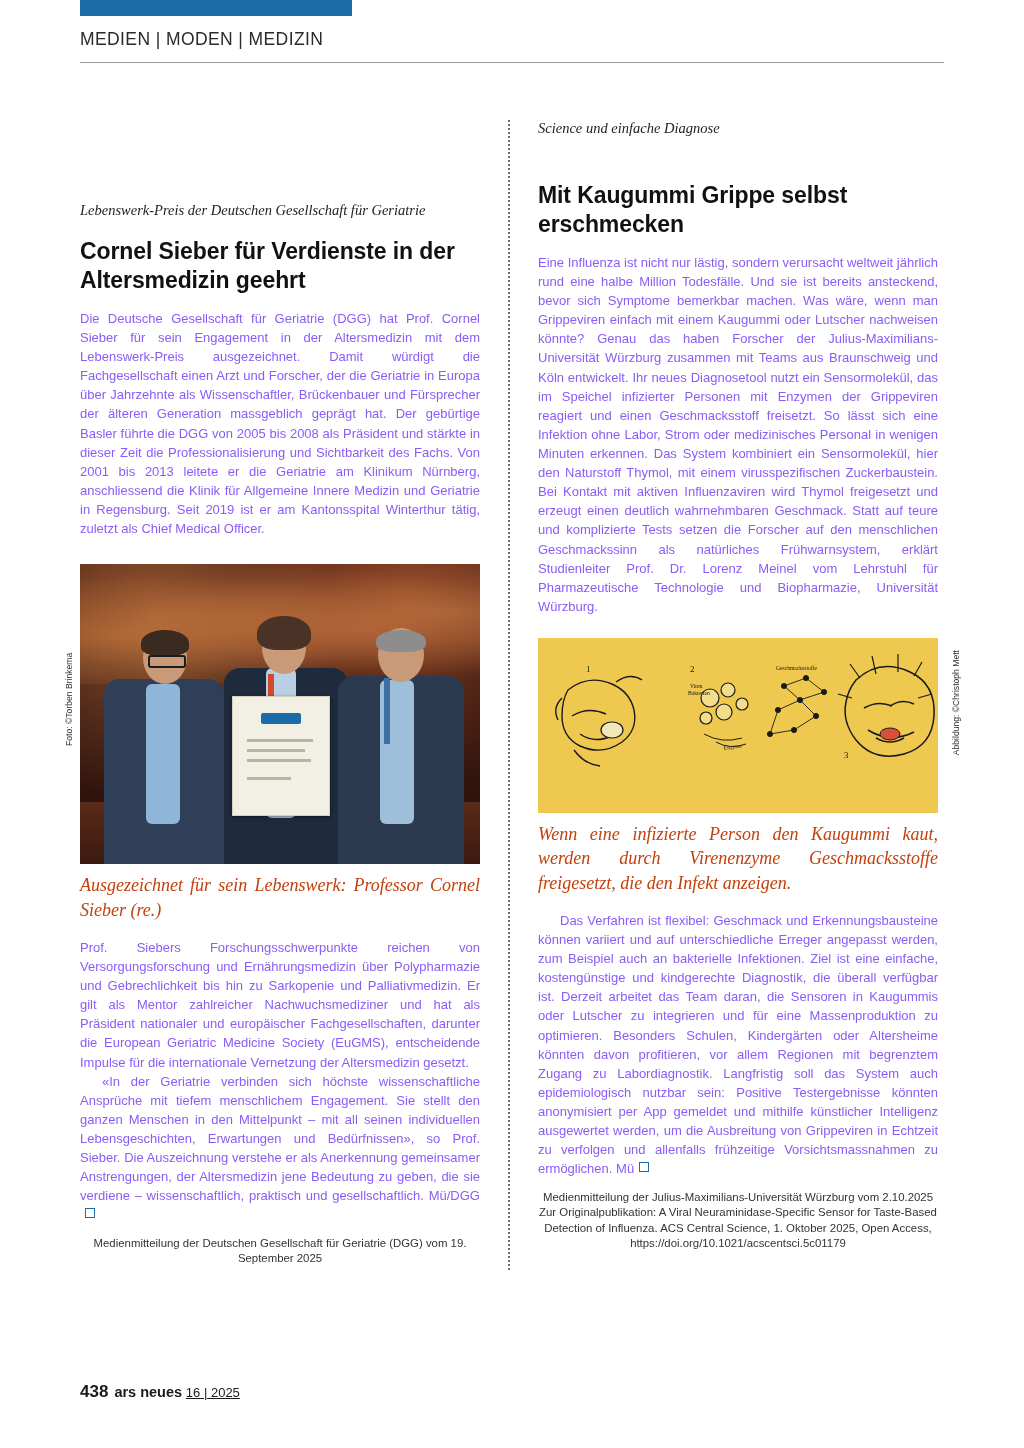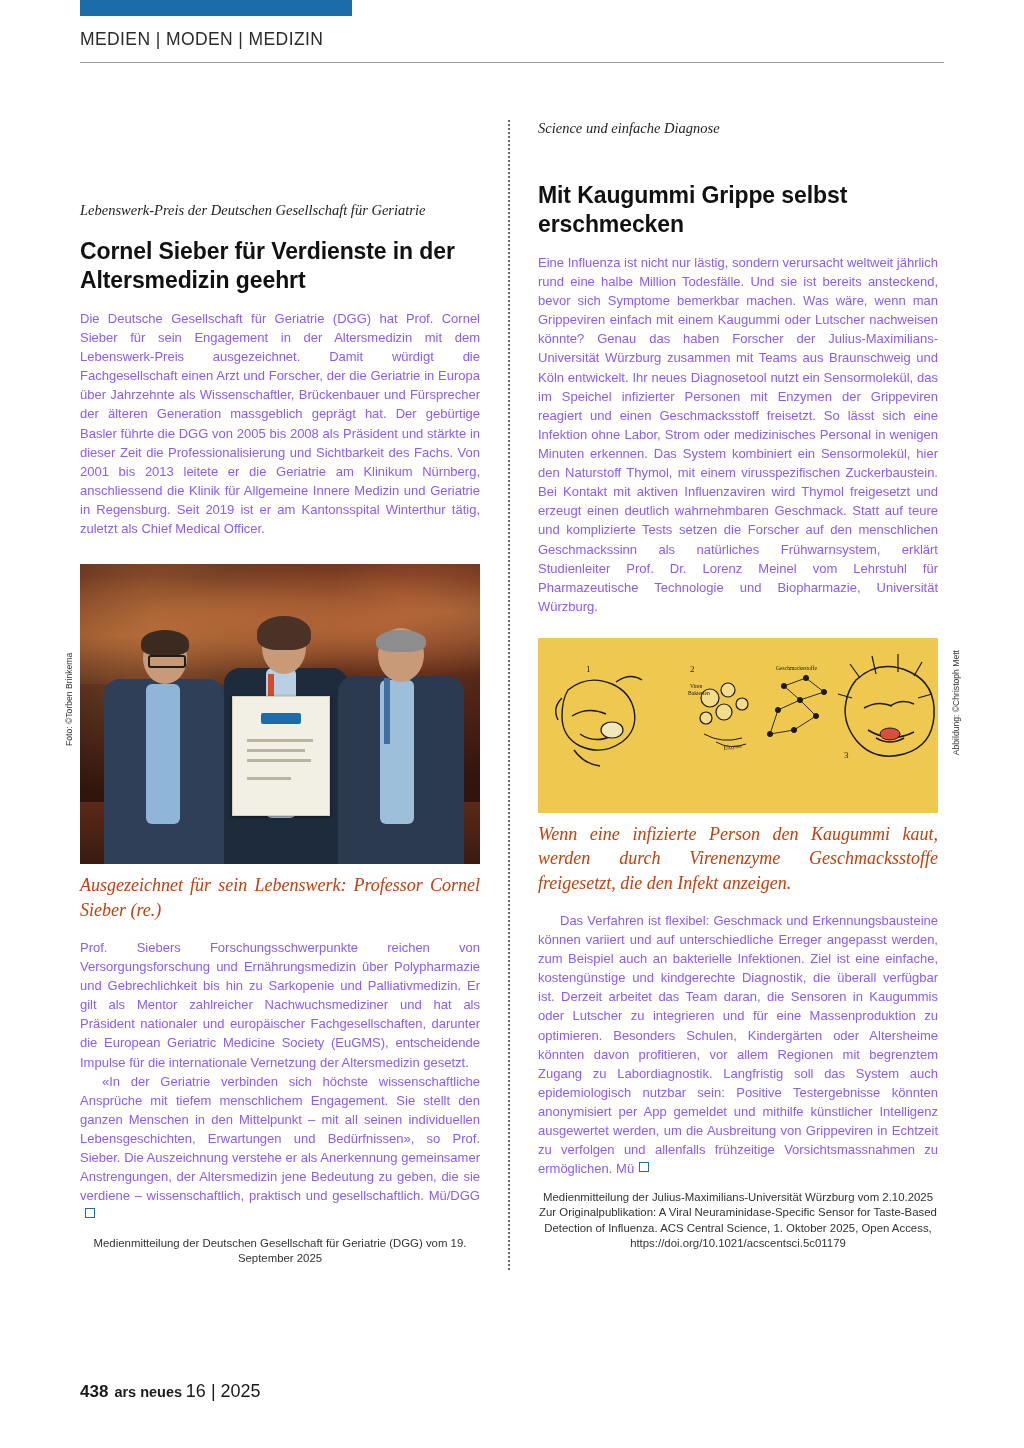--- a/index.html
+++ b/index.html
@@ -253,21 +253,22 @@
   .footer .pageno {
     font-weight: bold;
     font-size: 17px;
     margin-right: 6px;
   }
   .footer .journal {
     font-weight: bold;
     font-size: 14.5px;
   }
   .footer .issue {
-    font-size: 18px;
+    font-size: 13px;
+    text-decoration: underline;
   }
 </style>
 </head>
 <body>
 
 <div class="page">
 
   <div class="header-bar"></div>
   <div class="header-title">MEDIEN | MODEN | MEDIZIN</div>
   <div class="header-rule"></div>

